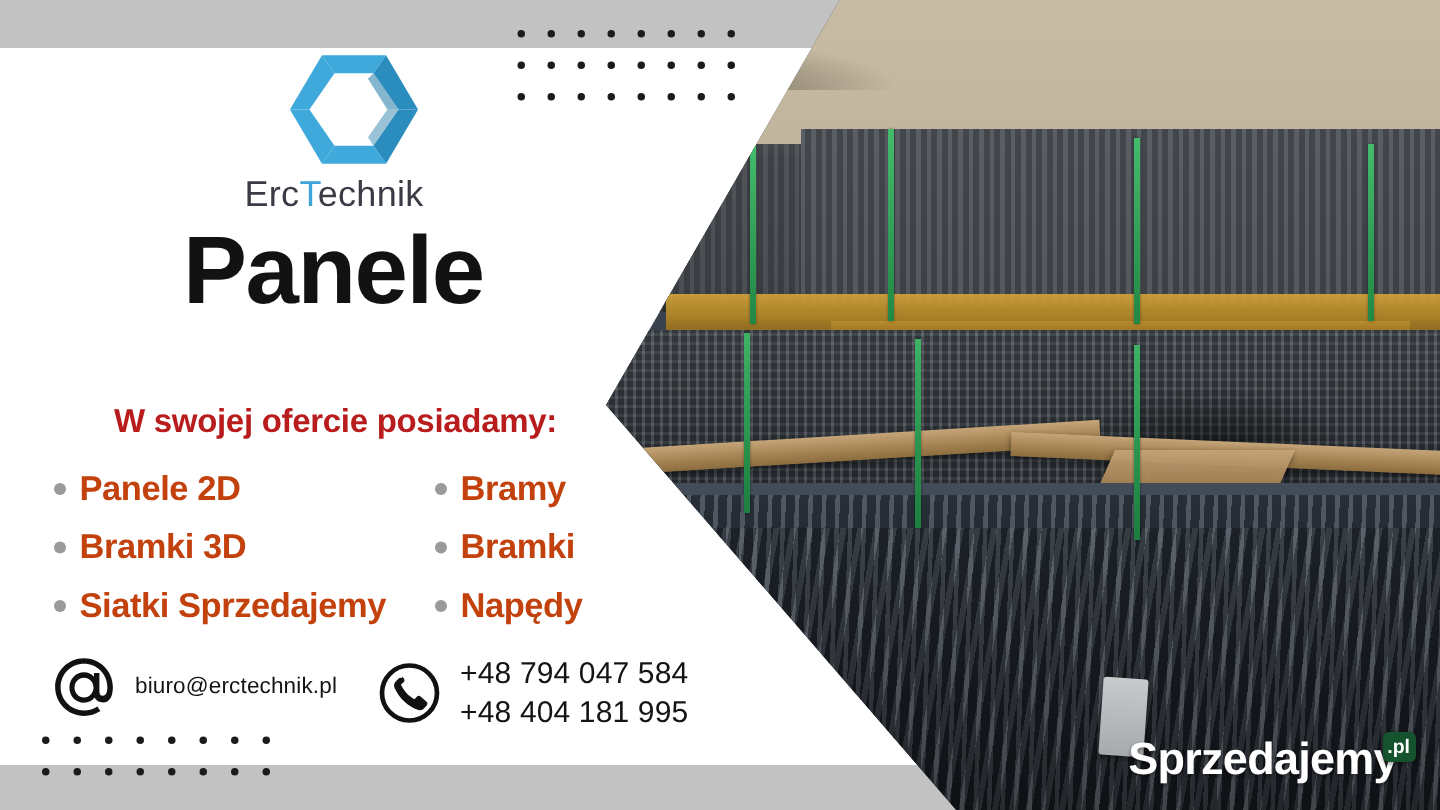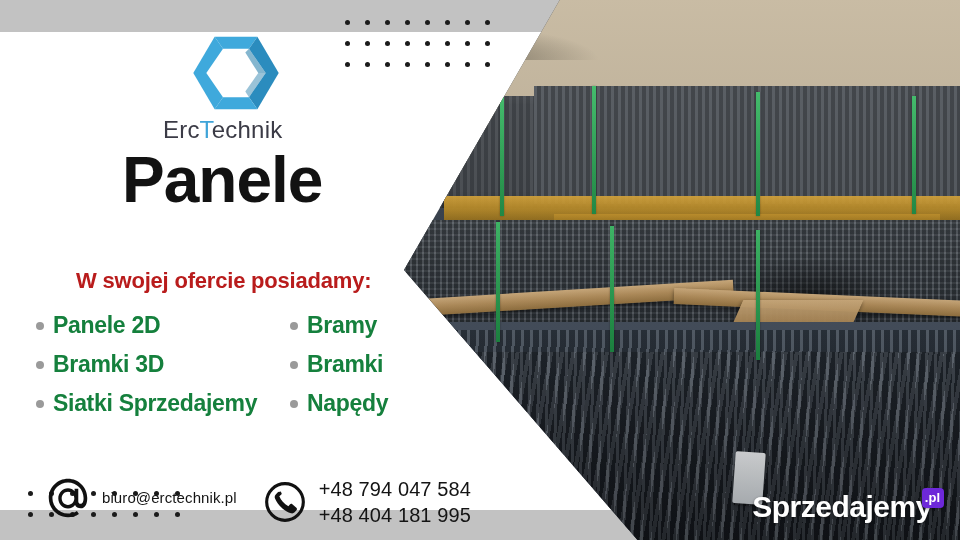--- a/index.html
+++ b/index.html
@@ -159,21 +159,21 @@
     position:absolute; right:16px; bottom:16px; z-index:6;
     display:flex; align-items:flex-start; gap:0;
     pointer-events:none;
   }
   #watermark .wm-text {
     font-size:30px; font-weight:bold; color:#ffffff;
     letter-spacing:-.5px; text-shadow:0 1px 3px rgba(0,0,0,.45);
     font-family:"Liberation Sans", sans-serif;
   }
   #watermark .wm-tld {
-    background:#6d28d9; color:#fff; font-size:13px; font-weight:bold;
+    background:#14532d; color:#fff; font-size:13px; font-weight:bold;
     padding:2px 4px 3px 3px; border-radius:4px; margin-left:-10px; margin-top:-2px;
     box-shadow:0 1px 3px rgba(0,0,0,.4);
   }
 
   
   #content { position:absolute; left:0; top:0; width:470px; height:540px; z-index:4; }
 
   
   #logo-block { position:absolute; left:163px; top:34px; width:145px; text-align:left; }
   #logo-mark { width:96px; height:78px; margin:0 auto; display:block; }
@@ -198,24 +198,24 @@
     letter-spacing:-.2px;
   }
 
   
   #services { position:absolute; left:36px; top:312px; width:410px; display:flex; gap:14px; }
   .svc-col { display:flex; flex-direction:column; gap:12px; }
   .svc-col.col-a { width:240px; }
   .svc-col.col-b { width:150px; }
   .svc-item { display:flex; align-items:center; gap:9px; }
   .svc-bullet { width:8px; height:8px; border-radius:50%; background:#9a9a9a; flex:none; }
-  .svc-label { font-size:23px; font-weight:bold; color:#15803d; letter-spacing:-.3px; white-space:nowrap; }
-
-  
-  #contacts { position:absolute; left:46px; top:436px; display:flex; align-items:flex-start; gap:26px;margin-top:40px; }
+  .svc-label { font-size:23px; font-weight:bold; color:#c2410c; letter-spacing:-.3px; white-space:nowrap; }
+
+  
+  #contacts { position:absolute; left:34px; top:436px; display:flex; align-items:flex-start; gap:26px; }
   .contact { display:flex; align-items:center; gap:12px; }
   .c-icon { width:44px; height:44px; flex:none; }
   .c-text { font-size:15px; color:#141414; line-height:1.32; letter-spacing:.1px; }
   .c-text .line { white-space:nowrap; }
   #contact-phone .c-text { font-size:20px; }
 </style>
 </head>
 <body>
 
 <div id="stage">

